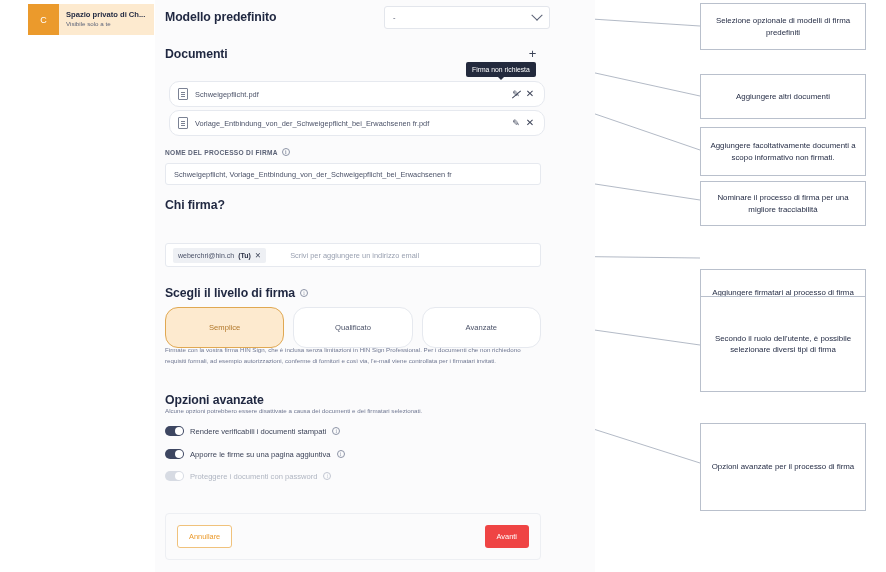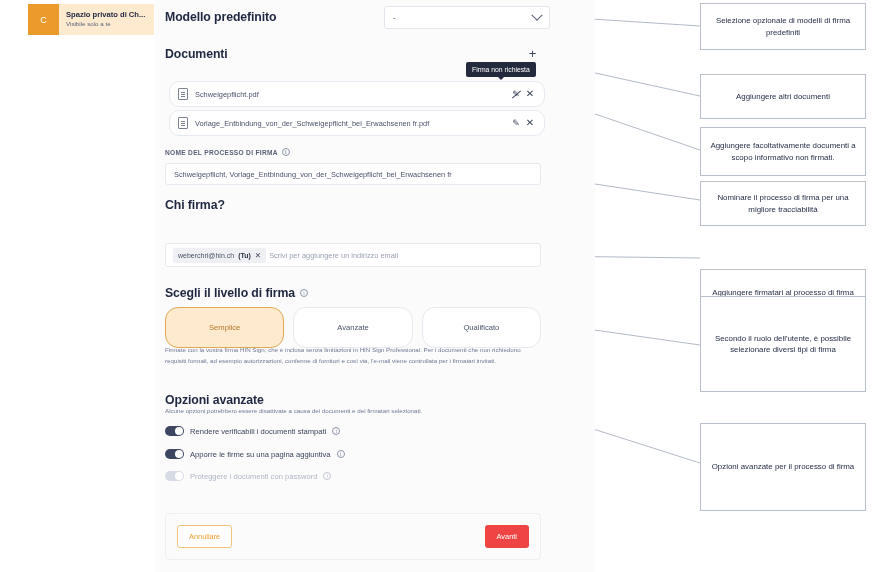--- a/index.html
+++ b/index.html
@@ -253,21 +253,21 @@
     height: 15px;
     display: flex; align-items: center;
     padding: 0 5px;
     gap: 4px;
     flex: 0 0 auto;
   }
   #signer-chip-email { font-size: 7px; color: #4b5268; }
   #signer-chip-you { font-size: 7px; color: #2a3045; font-weight: bold; }
   #signer-chip-remove { font-size: 7.5px; color: #3b4257; cursor: pointer; }
   #signers-placeholder {
-    margin-left: 3px;
+    margin-left: 24px;
     font-size: 7.4px;
     color: #9aa1b1;
   }
 
   
   #level-title-row {
     position: absolute; left: 10px; top: 286px;
     display: flex; align-items: center; gap: 5px;
   }
   #level-buttons {
@@ -455,22 +455,22 @@
     </span>
     <span id="signers-placeholder">Scrivi per aggiungere un indirizzo email</span>
   </div>
 
   <div id="level-title-row">
     <span class="section-title">Scegli il livello di firma</span>
     <span class="info-icon">i</span>
   </div>
   <div id="level-buttons">
     <div class="level-btn selected">Semplice</div>
+    <div class="level-btn">Qualificato</div>
     <div class="level-btn">Avanzate</div>
-    <div class="level-btn">Qualificato</div>
   </div>
   <div id="level-description">Firmate con la vostra firma HIN Sign, che è inclusa senza limitazioni in HIN Sign Professional. Per i documenti che non richiedono requisiti formali, ad esempio autorizzazioni, conferme di fornitori e così via, l'e-mail viene controllata per i firmatari invitati.</div>
 
   <div id="advanced-title" class="section-title">Opzioni avanzate</div>
   <div id="advanced-sub">Alcune opzioni potrebbero essere disattivate a causa dei documenti e dei firmatari selezionati.</div>
 
   <div id="adv-row-0" class="adv-row">
     <span class="toggle"></span>
     <span class="toggle-label">Rendere verificabili i documenti stampati</span>
     <span class="info-icon">i</span>

